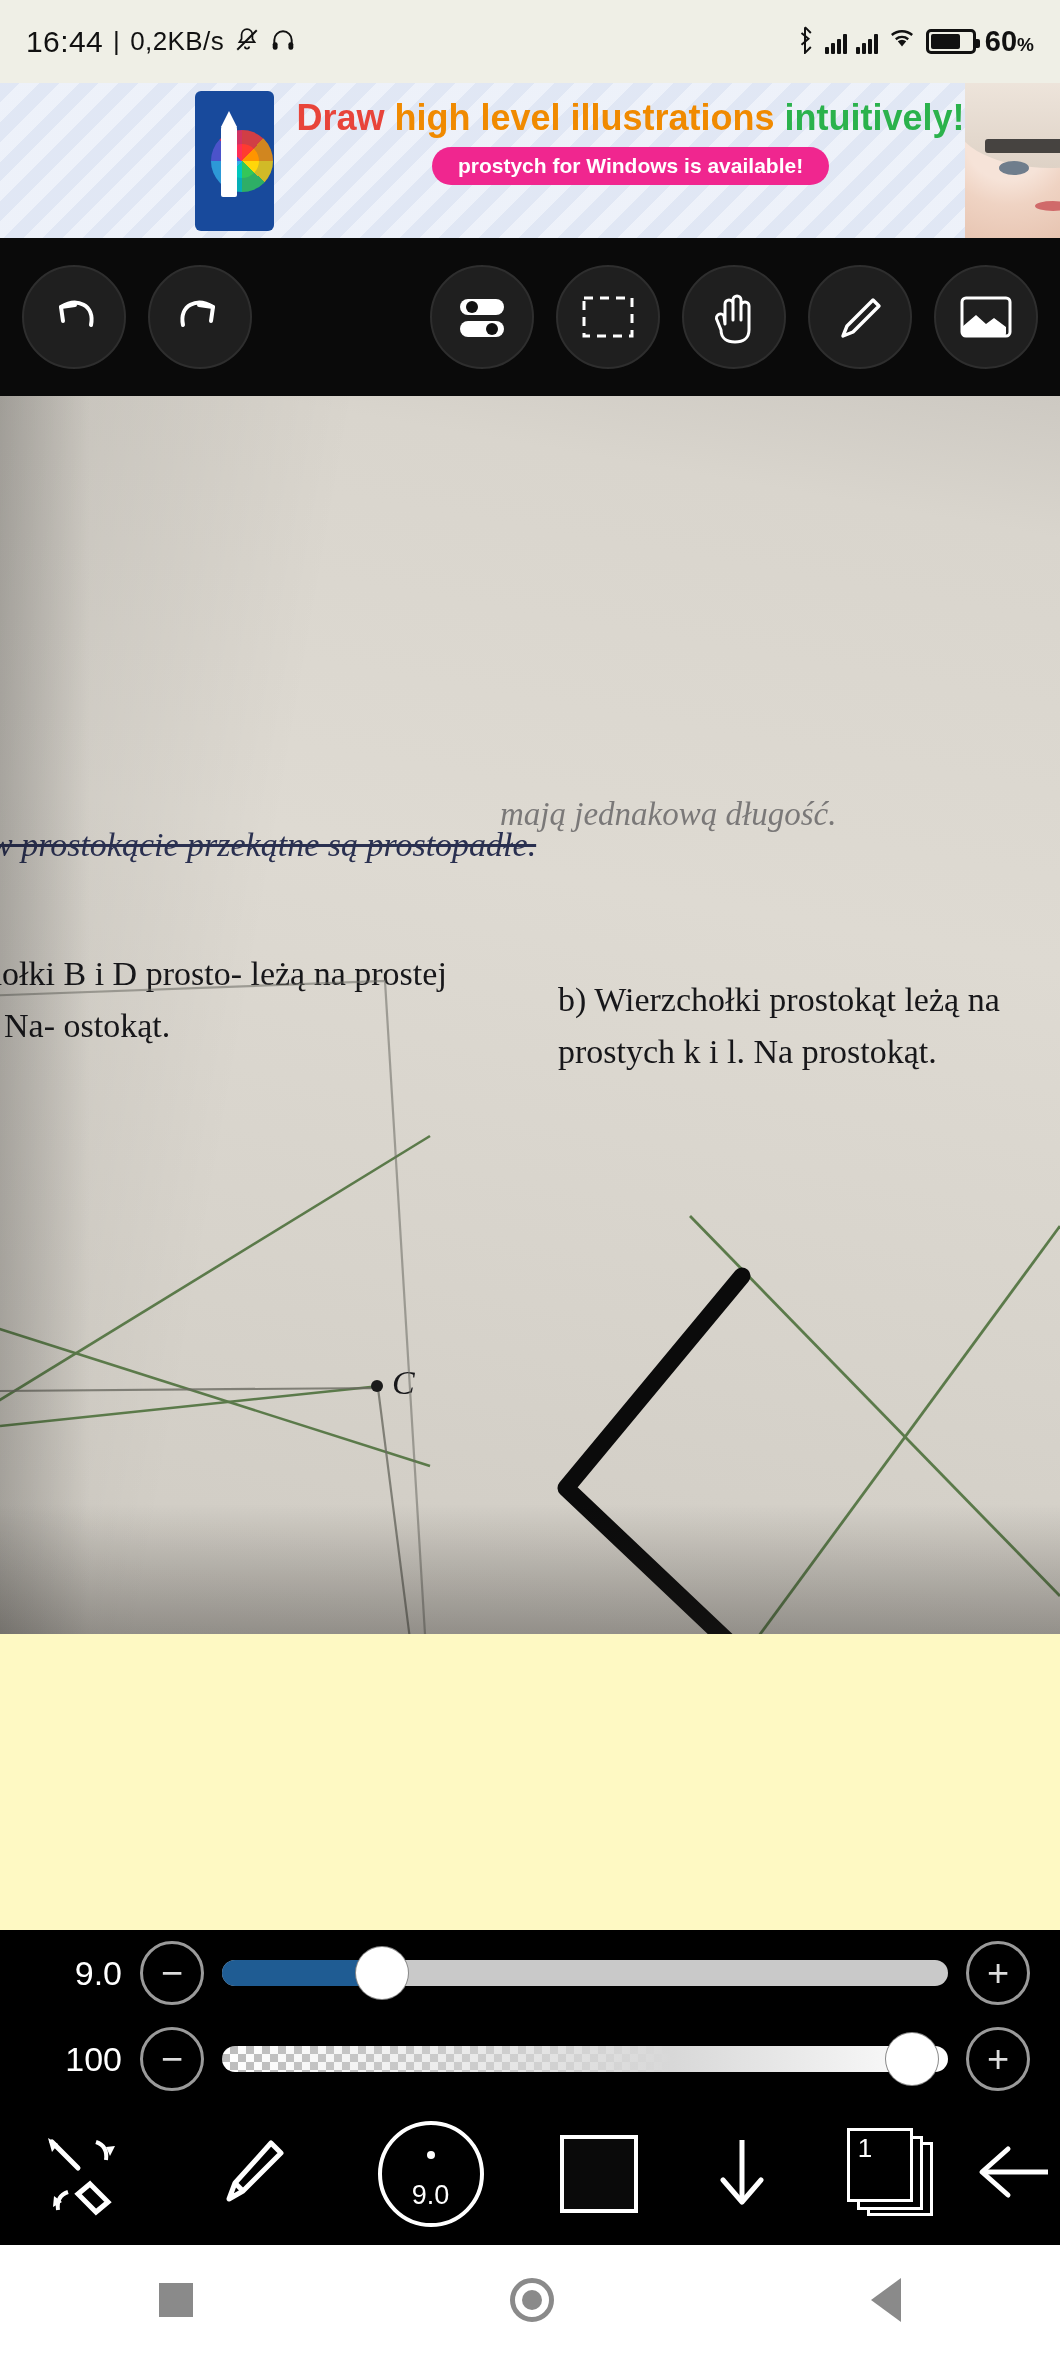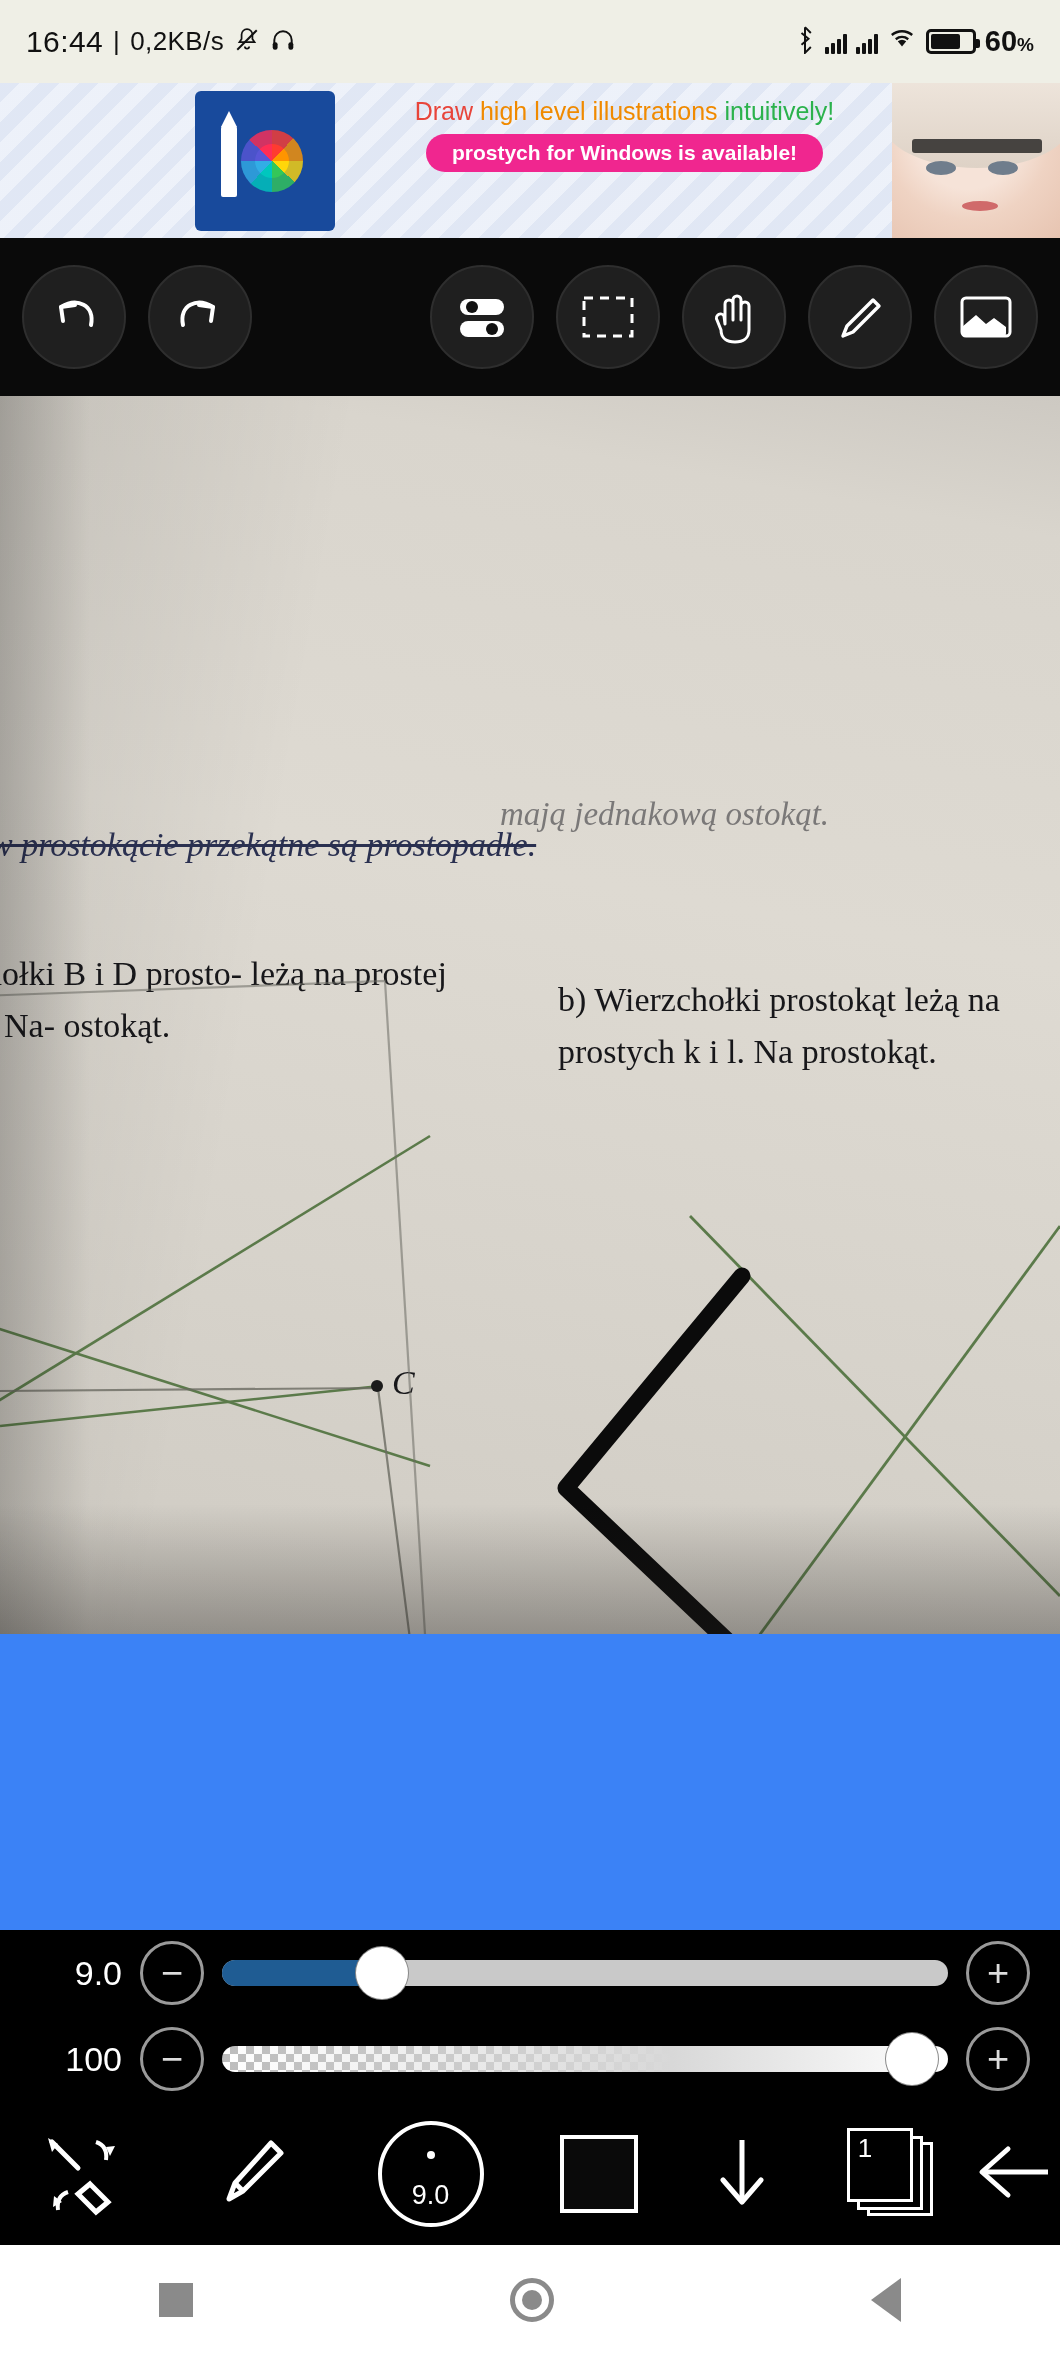--- a/index.html
+++ b/index.html
@@ -7,21 +7,21 @@
     width: 1060px;
     height: 2355px;
     background: #000;
     font-family: "Liberation Sans", sans-serif;
     overflow: hidden;
   }
   #app {
     position: relative;
     width: 1060px;
     height: 2355px;
-    background: #3b82f6;
+    background: #fef9c3;
     overflow: hidden;
   }
 
   
   .statusbar {
     position: absolute; top: 0; left: 0;
     width: 1060px; height: 83px;
     background: #efefe6;
     display: flex; align-items: center;
     padding: 0 26px;
@@ -79,21 +79,21 @@
     width: 16px; height: 72px; background:#fff; border-radius: 4px 4px 2px 2px;
   }
   .ad-logo .pen::after{
     content:""; position:absolute; left:0; top:-14px; border-left:8px solid transparent;border-right:8px solid transparent;border-bottom:16px solid #fff;
   }
   .ad-text {
     position: relative;
     flex: 1; padding: 14px 0 0 22px;
     display: flex; flex-direction: column; align-items: center;
   }
-  .ad-l1 { font-size: 25px; font-weight: normal; white-space: nowrap;}
+  .ad-l1 { font-size: 36px; font-weight: bold; white-space: nowrap;}
   .ad-l1 .r{color:#e8443a}.ad-l1 .o{color:#f08a00}.ad-l1 .g{color:#2bb24c}
   .ad-l2 { font-size: 33px; font-weight: bold; white-space: nowrap; margin-top: 2px;}
   .ad-l2 .dark{color:#16334f}.ad-l2 .blue{color:#29a8e0}
   .ad-pill {
     margin-top: 8px; background:#f0268f; color:#fff; border-radius: 20px;
     font-size: 21px; font-weight: bold; padding: 7px 26px; white-space: nowrap;
   }
   .ad-face{
     position:relative; width: 168px; height:155px;
     background: radial-gradient(circle at 45% 35%, #f6e3d8 0 38%, #efd3c3 60%, #e7c4b1 100%);
@@ -361,21 +361,21 @@
               <path d="M4 34 l14 -12 l10 9 l8 -6 l12 9 v6 a4 4 0 0 1 -4 4 H8 a4 4 0 0 1 -4 -4z" fill="#fff"></path>
             </svg>
         </span>
       </div>
     </div>
   </div>
 
   <div class="canvas">
     <div class="paper">
 
-      <div class="txt t-top1">mają jednakową ostokąt.</div>
+      <div class="txt t-top1">mają jednakową długość.</div>
       <div class="txt t-top2">w prostokącie przekątne są prostopadłe.</div>
       <div class="txt col-a">chołki B i D prosto- leżą na prostej p. Na- ostokąt.</div>
       <div class="txt col-b">b) Wierzchołki prostokąt leżą na prostych k i l. Na prostokąt.</div>
       <div class="txt lbl-C">C</div>
 
       <svg class="draw" viewBox="0 0 1060 1238">
 
         <g stroke="#5b7a4a" stroke-width="2.6" fill="none">
           <line x1="-10" y1="930" x2="430" y2="1070"></line>
           <line x1="-10" y1="1010" x2="430" y2="740"></line>

